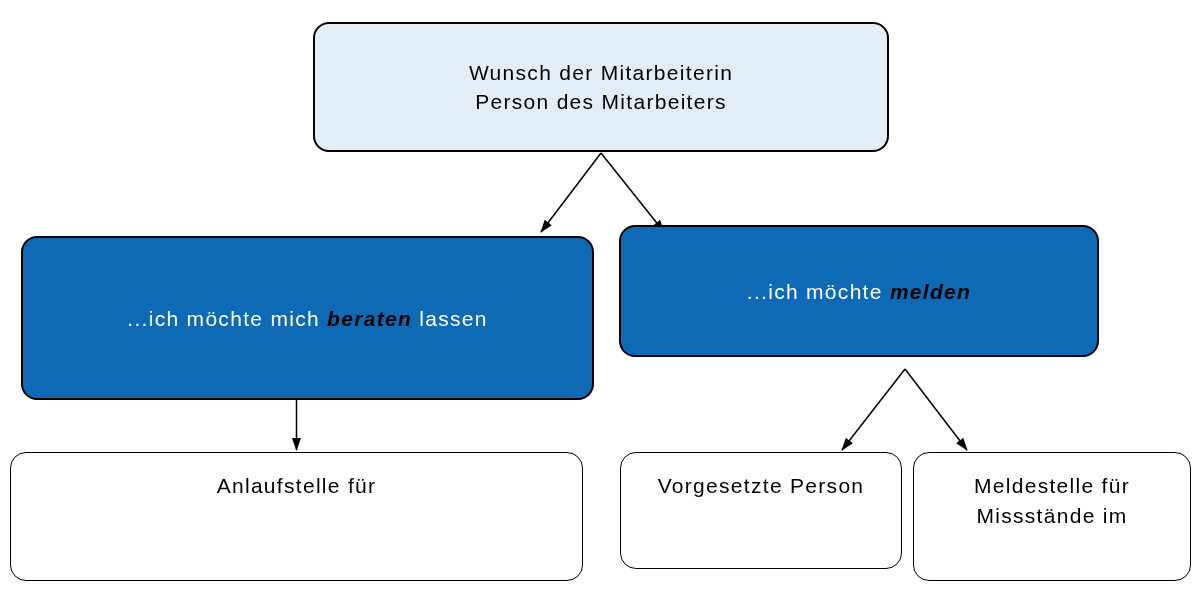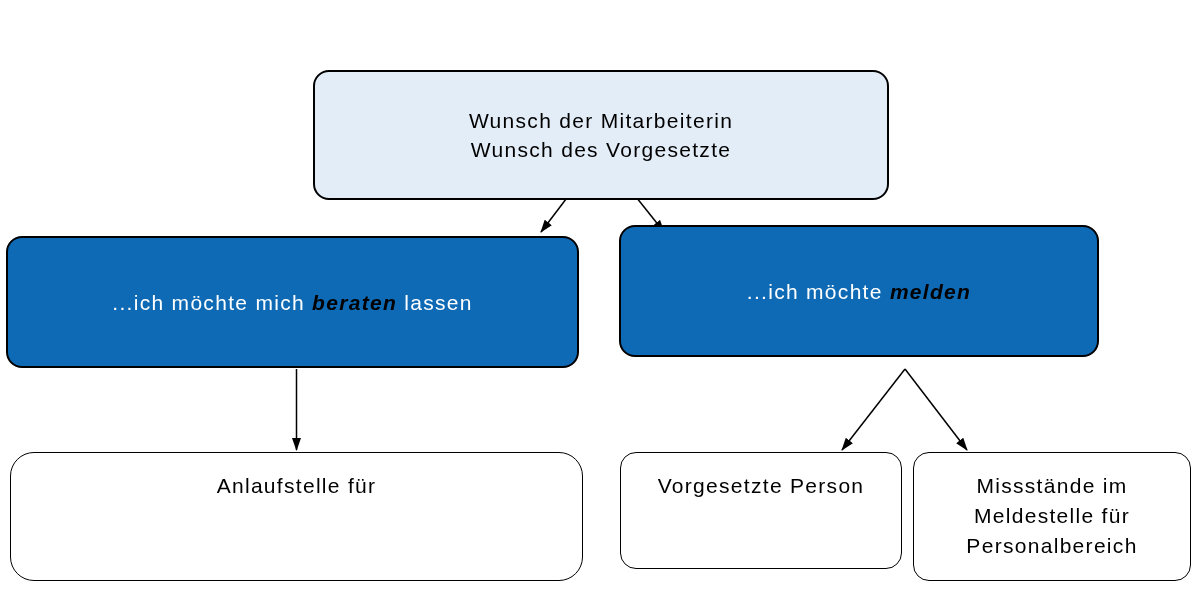--- a/index.html
+++ b/index.html
@@ -34,41 +34,40 @@
     text-align: center;
     font-size: 21px;
     letter-spacing: 1.3px;
     line-height: 29px;
     color: var(--text, #000000);
   }
   .root {
     left: 313px; top: 22px;
     width: 576px; height: 130px;
     background: var(--root-fill, #e3edf7);
-    margin-top: 48px;
   }
   .branch {
     background: var(--branch-fill, #0e6ab5);
     color: var(--branch-text, #ffffff);
   }
   .branch .emph {
     font-style: italic;
     font-weight: bold;
     color: var(--emphasis-text, #000000);
   }
-  .branch-left  { left: 6px;  top: 236px; width: 573px; height: 132px; }
+  .branch-left  { left: 21px;  top: 236px; width: 573px; height: 164px; }
   .branch-right { left: 619px; top: 225px; width: 480px; height: 132px; }
   .leaf {
     background: var(--leaf-fill, #ffffff);
     border-width: 1.5px;
     justify-content: flex-start;
     padding-top: 18px;
     line-height: 30px;
   }
-  .leaf-left  { left: 10px;  top: 452px; width: 573px; height: 129px; border-radius: 24px; }
+  .leaf-left  { left: 10px;  top: 452px; width: 573px; height: 129px; }
   .leaf-mid   { left: 620px; top: 452px; width: 282px; height: 117px; }
   .leaf-right { left: 913px; top: 452px; width: 278px; height: 129px; }
 </style>
 </head>
 <body>
 
 <div class="canvas">
 
   <svg class="arrows" width="1200" height="600" viewBox="0 0 1200 600" aria-hidden="true">
     <defs>
@@ -78,38 +77,37 @@
     </defs>
     <path d="M601,153 L541,232" stroke="#000000" stroke-width="1.5" fill="none" marker-end="url(#ah)"></path>
     <path d="M601,153 L664,232" stroke="#000000" stroke-width="1.5" fill="none" marker-end="url(#ah)"></path>
     <path d="M296.5,369 L296.5,450" stroke="#000000" stroke-width="1.5" fill="none" marker-end="url(#ah)"></path>
     <path d="M905,369 L842,450" stroke="#000000" stroke-width="1.5" fill="none" marker-end="url(#ah)"></path>
     <path d="M905,369 L967,450" stroke="#000000" stroke-width="1.5" fill="none" marker-end="url(#ah)"></path>
   </svg>
 
   <div class="box root">
     <div>Wunsch der Mitarbeiterin</div>
-    <div>Wunsch des Vorgesetzte</div>
+    <div>Person des Mitarbeiters</div>
   </div>
 
   <div class="box branch branch-left">
     <div><span>...ich möchte mich </span><span class="emph">beraten</span><span> lassen</span></div>
   </div>
 
   <div class="box branch branch-right">
     <div><span>...ich möchte </span><span class="emph">melden</span><span></span></div>
   </div>
 
   <div class="box leaf leaf-left">
     <div>Anlaufstelle für</div>
   </div>
 
   <div class="box leaf leaf-mid">
     <div>Vorgesetzte Person</div>
   </div>
 
   <div class="box leaf leaf-right">
+    <div>Meldestelle für</div>
     <div>Missstände im</div>
-    <div>Meldestelle für</div>
-    <div>Personalbereich</div>
   </div>
 
 </div>
 
 </body></html>

